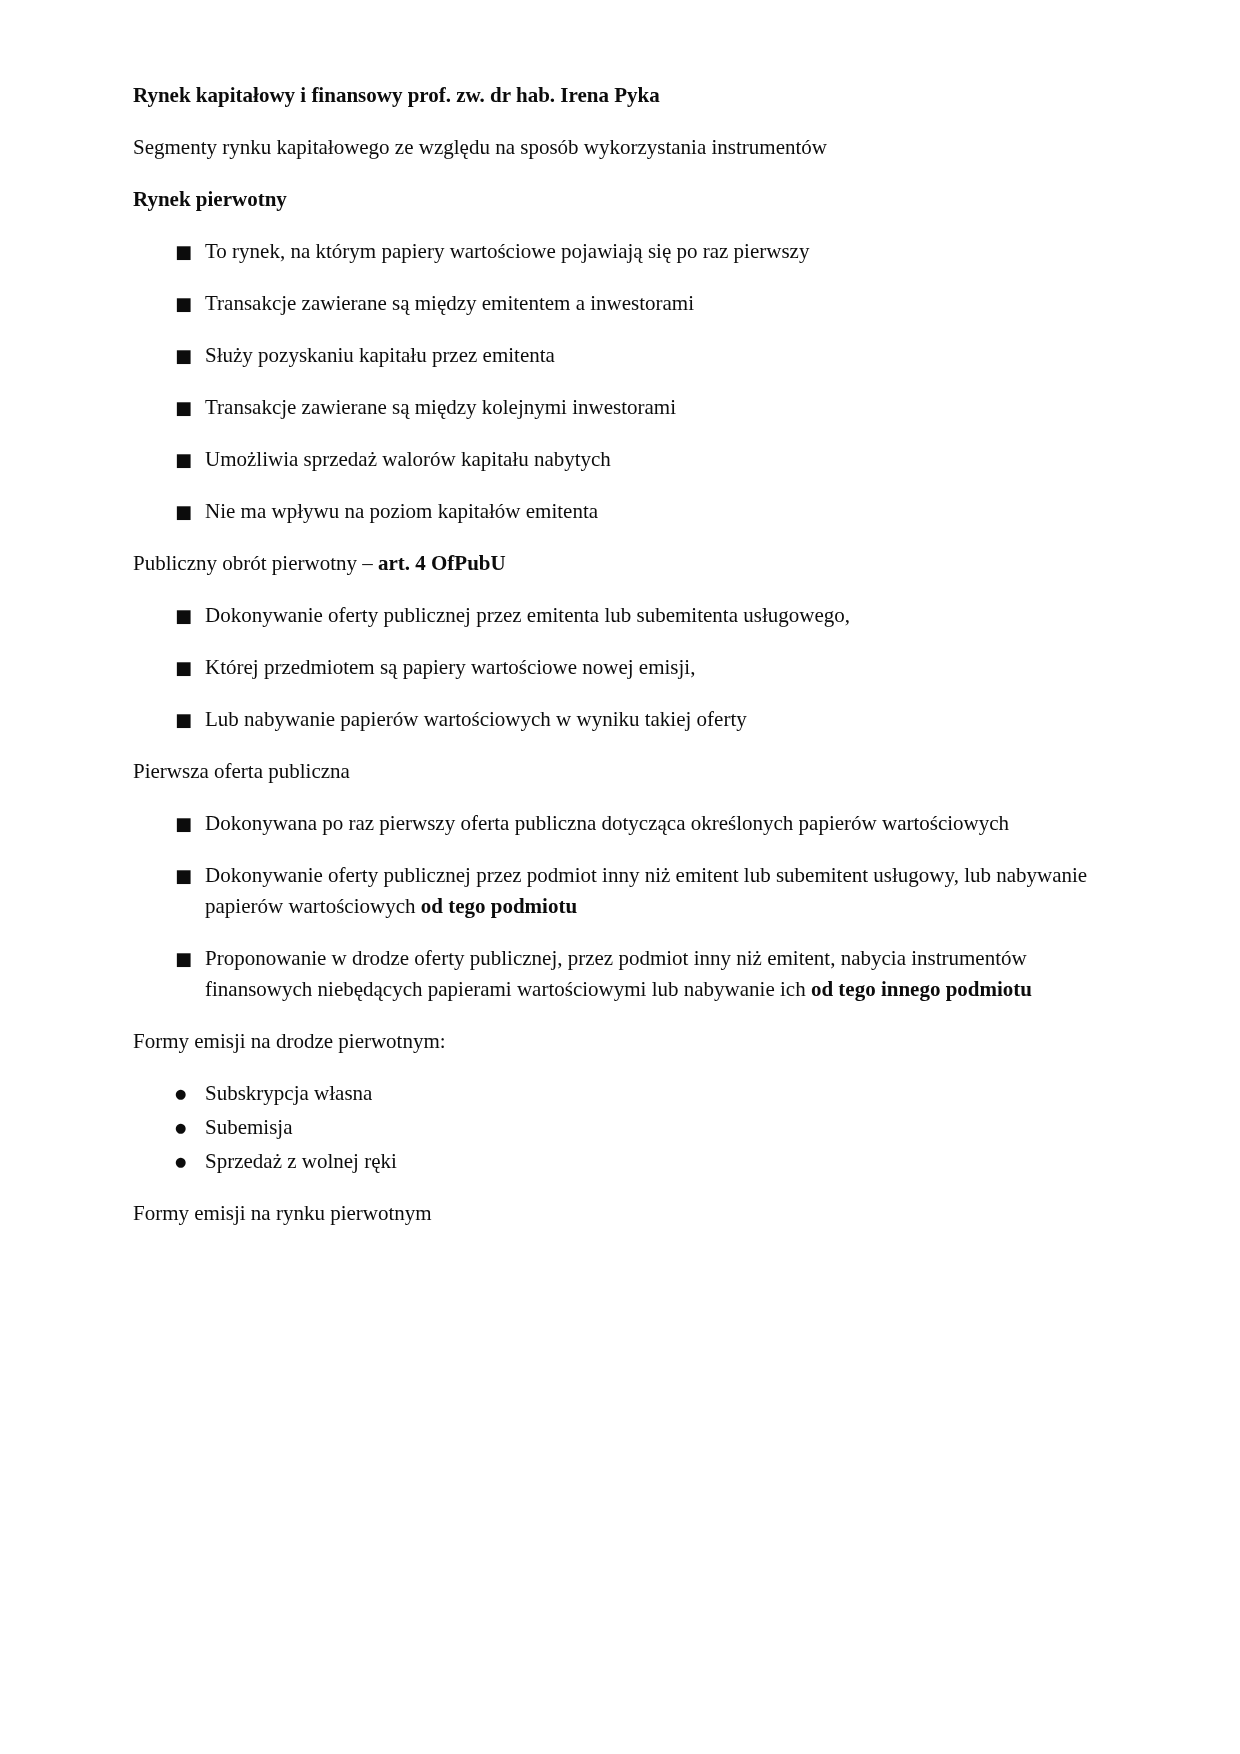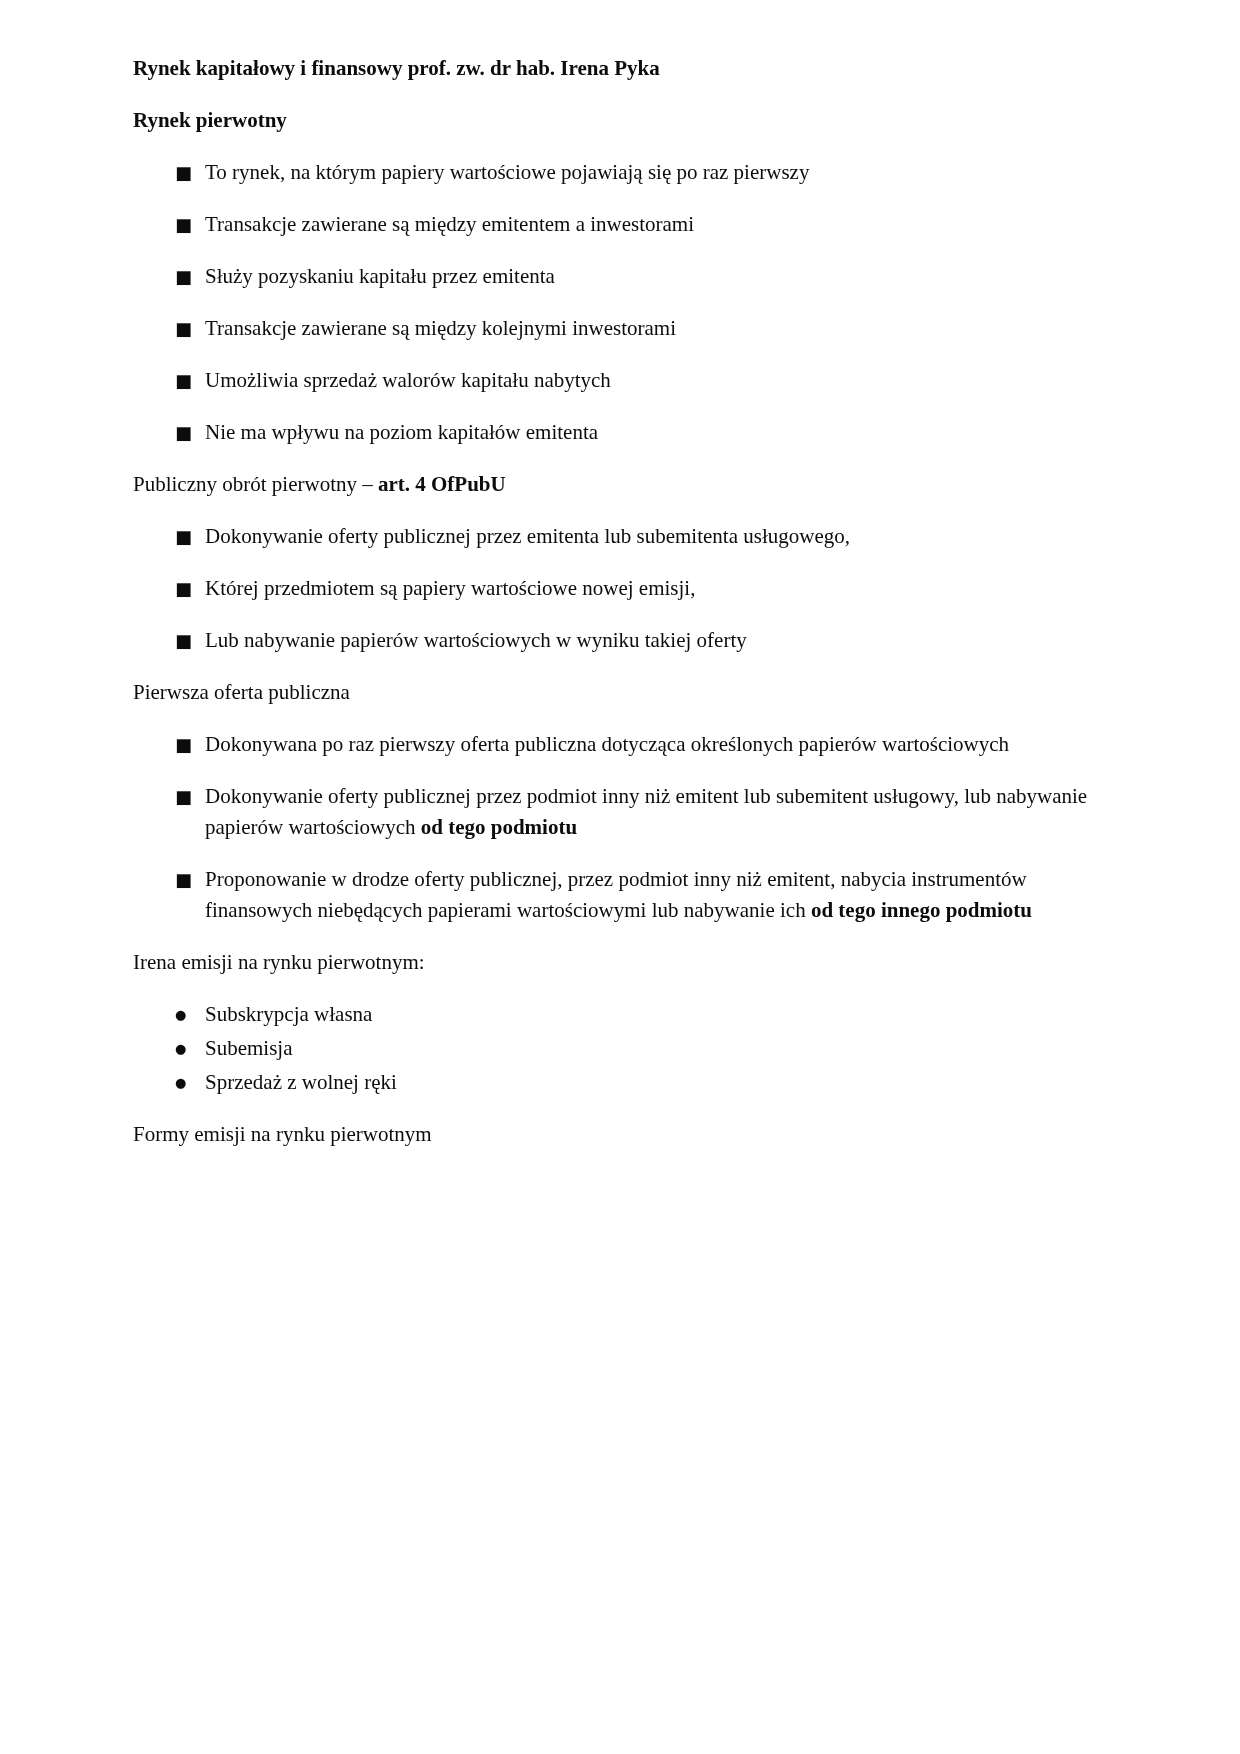--- a/index.html
+++ b/index.html
@@ -1,21 +1,21 @@
 <!DOCTYPE html>
 <html><head>
 <meta charset="utf-8">
 <style>
   html, body { margin: 0; padding: 0; background: #ffffff; }
   .page {
     width: 1240px;
     height: 1754px;
     box-sizing: border-box;
     background: #ffffff;
-    padding: 53px 148px 0 133px;
+    padding: 80px 148px 0 133px;
     font-family: "Liberation Serif", serif;
     font-size: 21px;
     line-height: 31px;
     color: #0c0c0c;
     overflow: hidden;
   }
   .para { margin: 0 0 21px 0; }
   .bold { font-weight: bold; }
   .li {
     display: flex;
@@ -35,20 +35,21 @@
   .tight-list .li { margin-bottom: 3px; }
 </style>
 </head>
 <body>
 
 <div class="page">
 
   <p class="para bold">Rynek kapitałowy i finansowy prof. zw. dr hab. Irena Pyka</p>
 
 
+  <p class="para">Segmenty rynku kapitałowego ze względu na sposób wykorzystania instrumentów</p>
 
   <p class="para bold">Rynek pierwotny</p>
   <div class="li">
     <span class="marker sq">■</span>
     <span class="itext">To rynek, na którym papiery wartościowe pojawiają się po raz pierwszy</span>
   </div>
   <div class="li">
     <span class="marker sq">■</span>
     <span class="itext">Transakcje zawierane są między emitentem a inwestorami</span>
   </div>
@@ -92,21 +93,21 @@
 
   <div class="li">
     <span class="marker sq">■</span>
     <span class="itext"><span>Dokonywanie oferty publicznej przez podmiot inny niż emitent lub subemitent usługowy, lub nabywanie papierów wartościowych </span><span class="bold">od tego podmiotu</span></span>
   </div>
   <div class="li">
     <span class="marker sq">■</span>
     <span class="itext"><span>Proponowanie w drodze oferty publicznej, przez podmiot inny niż emitent, nabycia instrumentów finansowych niebędących papierami wartościowymi lub nabywanie ich </span><span class="bold">od tego innego podmiotu</span></span>
   </div>
 
-  <p class="para">Irena emisji na rynku pierwotnym:</p>
+  <p class="para">Formy emisji na drodze pierwotnym:</p>
   <div class="tight-list">
     <div class="li">
       <span class="marker dot">●</span>
       <span class="itext">Subskrypcja własna</span>
     </div>
     <div class="li">
       <span class="marker dot">●</span>
       <span class="itext">Subemisja</span>
     </div>
     <div class="li">

